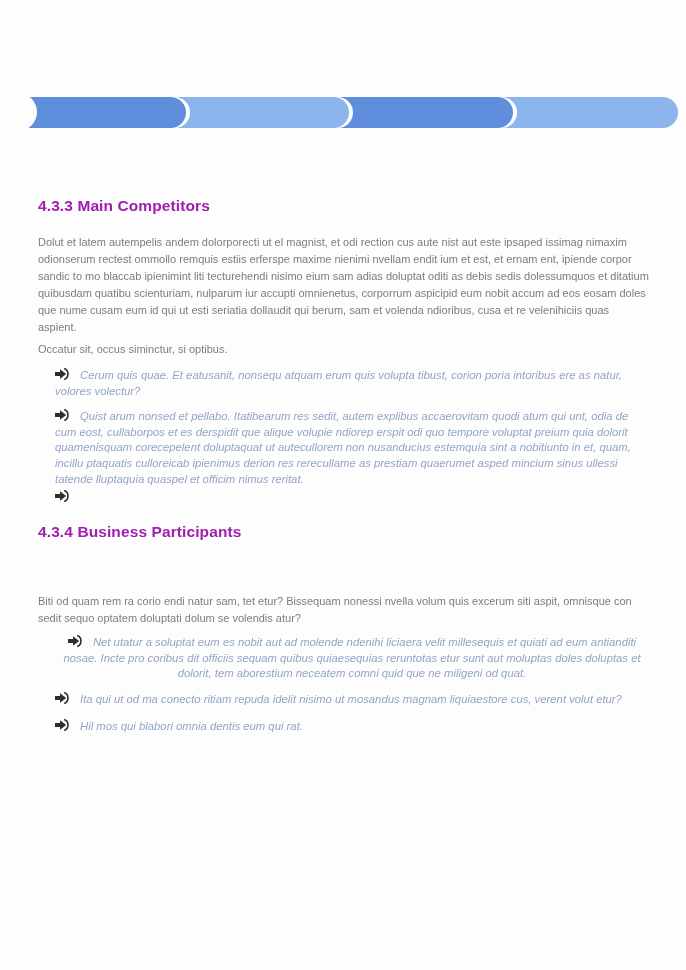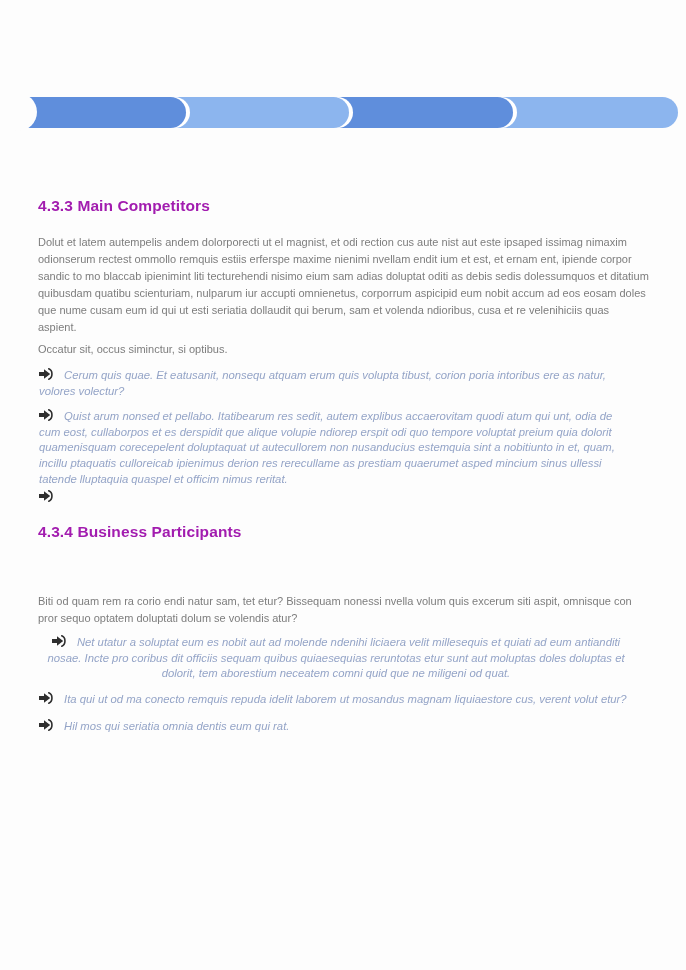--- a/index.html
+++ b/index.html
@@ -36,21 +36,21 @@
   
   .block{position:absolute;left:38px;width:612px;}
   h2{
     margin:0;font-size:15.5px;font-weight:700;color:#a21caf;
     letter-spacing:.1px;
   }
   .body-text{
     margin:0;font-size:11px;line-height:17px;color:#7d7d7d;
   }
   .bullet{
-    position:absolute;left:39px;width:594px;
+    position:absolute;left:55px;width:594px;
     font-size:11.3px;line-height:15.7px;
     color:#94a4c7;font-style:italic;
   }
   .bullet .b-icon{
     display:inline-block;width:17px;height:12px;
     margin-right:8px;vertical-align:-1px;font-style:normal;
   }
   .bullet .b-icon svg{display:block;width:15px;height:12px;}
 </style>
 </head>
@@ -97,35 +97,35 @@
         <path d="M0 4h5V1.2L11.2 6 5 10.8V8H0z" fill="#2e2e2e"></path>
         <path d="M9.8 0.8 C14 2.4 14 9.6 9.8 11.2" stroke="#2e2e2e" stroke-width="1.6" fill="none" stroke-linecap="round"></path>
       </svg></span>
 </div>
 
 <div class="block" style="top:523px;">
   <h2>4.3.4 Business Participants</h2>
 </div>
 
 <div class="block" style="top:593px;">
-  <p class="body-text">Biti od quam rem ra corio endi natur sam, tet etur? Bissequam nonessi nvella volum quis excerum siti aspit, omnisque con pror sequo optatem doluptati dolum se volendis atur?</p>
+  <p class="body-text">Biti od quam rem ra corio endi natur sam, tet etur? Bissequam nonessi nvella volum quis excerum siti aspit, omnisque con sedit sequo optatem doluptati dolum se volendis atur?</p>
 </div>
 
 <div class="bullet" style="top:635px;text-align:center;">
   <span class="b-icon"><svg viewBox="0 0 15 12">
         <path d="M0 4h5V1.2L11.2 6 5 10.8V8H0z" fill="#2e2e2e"></path>
         <path d="M9.8 0.8 C14 2.4 14 9.6 9.8 11.2" stroke="#2e2e2e" stroke-width="1.6" fill="none" stroke-linecap="round"></path>
       </svg></span><span>Net utatur a soluptat eum es nobit aut ad molende ndenihi liciaera velit millesequis et quiati ad eum antianditi nosae. Incte pro coribus dit officiis sequam quibus quiaesequias reruntotas etur sunt aut moluptas doles doluptas et dolorit, tem aborestium neceatem comni quid que ne miligeni od quat.</span>
 </div>
 
 <div class="bullet" style="top:692px;">
   <span class="b-icon"><svg viewBox="0 0 15 12">
         <path d="M0 4h5V1.2L11.2 6 5 10.8V8H0z" fill="#2e2e2e"></path>
         <path d="M9.8 0.8 C14 2.4 14 9.6 9.8 11.2" stroke="#2e2e2e" stroke-width="1.6" fill="none" stroke-linecap="round"></path>
-      </svg></span><span>Ita qui ut od ma conecto remquis repuda idelit laborem ut mosandus magnam liquiaestore cus, verent volut etur?</span>
+      </svg></span><span>Ita qui ut od ma conecto ritiam repuda idelit nisimo ut mosandus magnam liquiaestore cus, verent volut etur?</span>
 </div>
 
 <div class="bullet" style="top:719px;">
   <span class="b-icon"><svg viewBox="0 0 15 12">
         <path d="M0 4h5V1.2L11.2 6 5 10.8V8H0z" fill="#2e2e2e"></path>
         <path d="M9.8 0.8 C14 2.4 14 9.6 9.8 11.2" stroke="#2e2e2e" stroke-width="1.6" fill="none" stroke-linecap="round"></path>
-      </svg></span><span>Hil mos qui seriatia omnia dentis eum qui rat.</span>
+      </svg></span><span>Hil mos qui blabori omnia dentis eum qui rat.</span>
 </div>
 
 </body></html>

